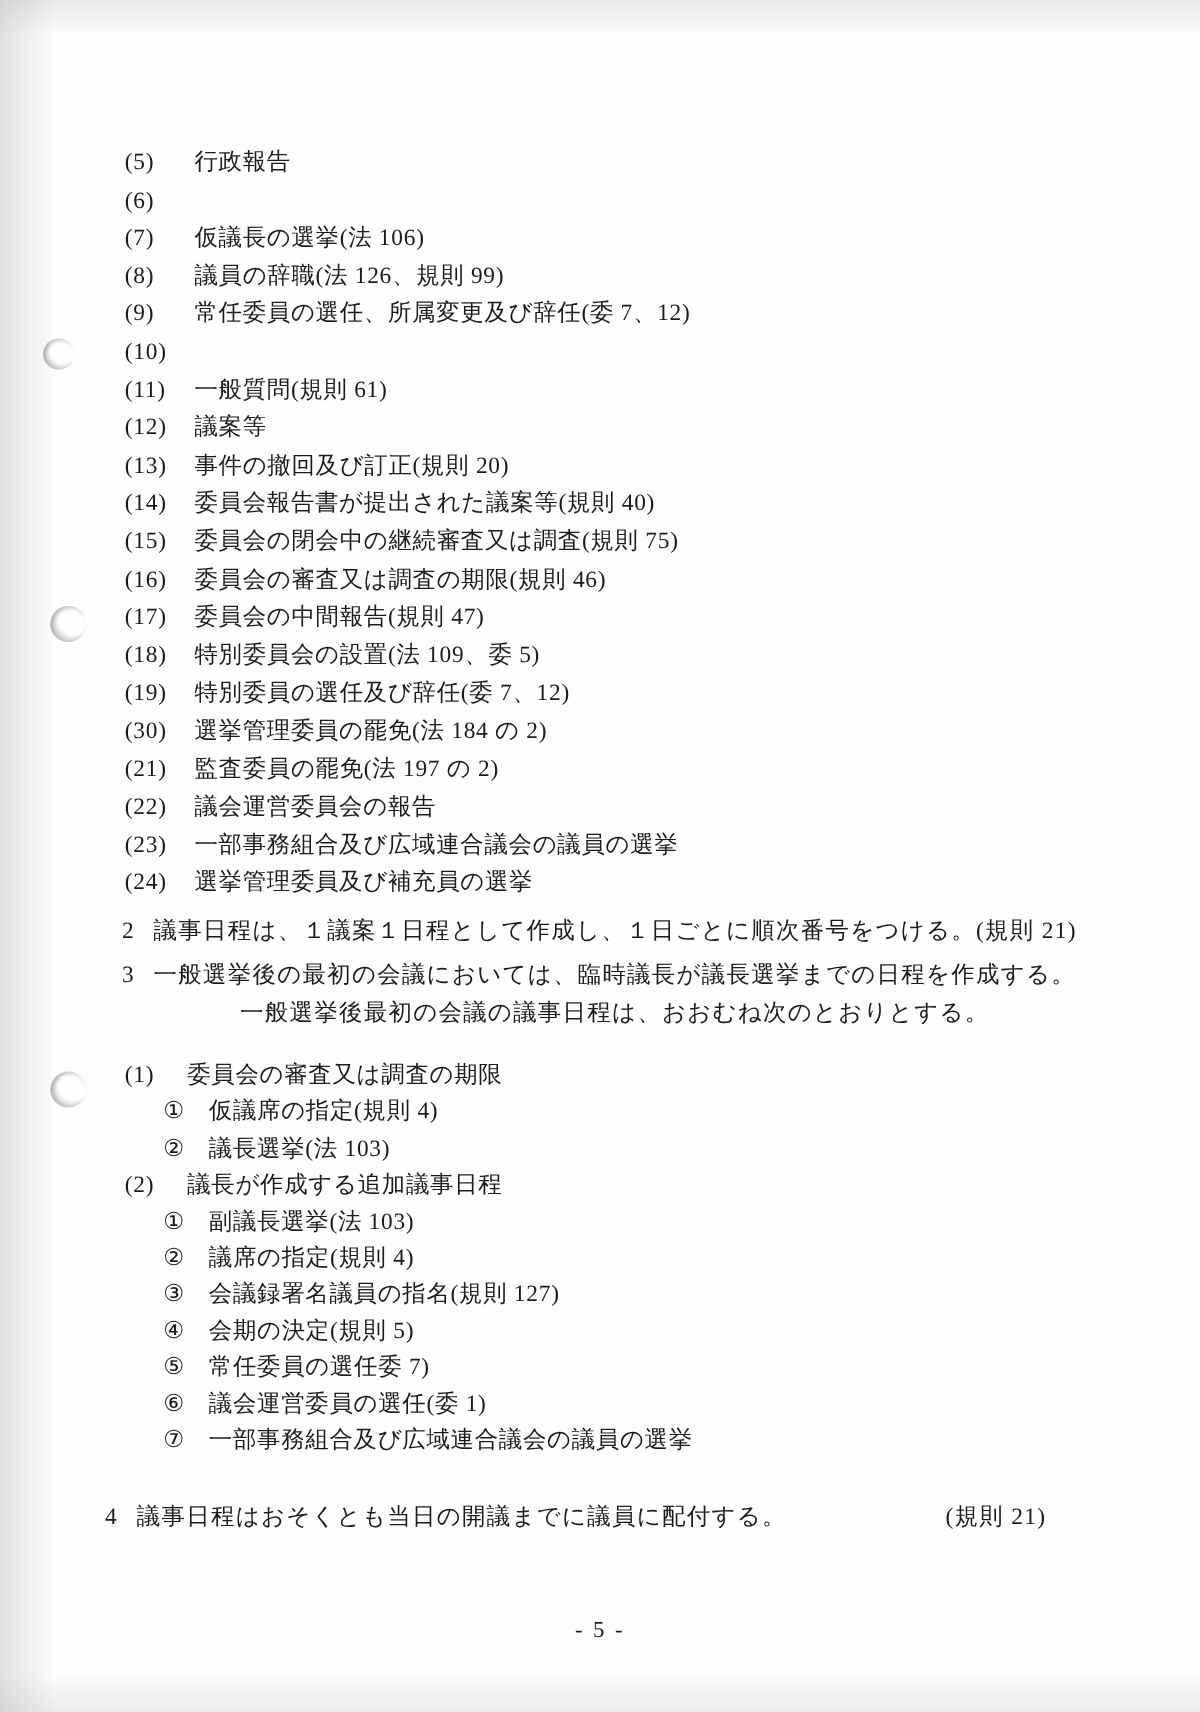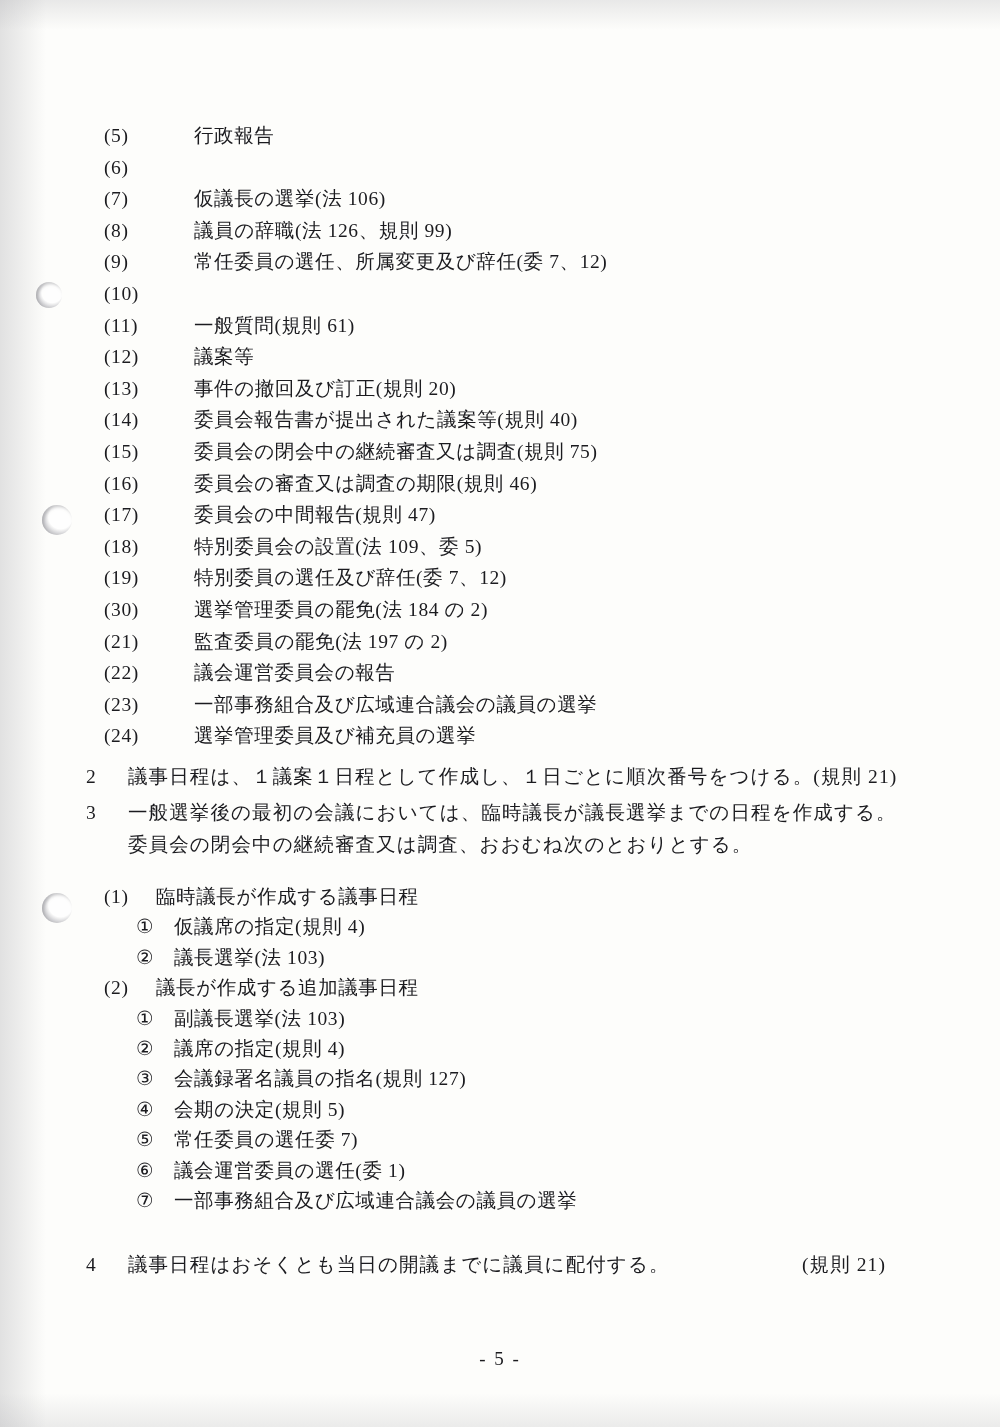--- a/index.html
+++ b/index.html
@@ -73,28 +73,29 @@
   }
   .item .marker {
     display: inline-block;
     width: 58px;
     flex: 0 0 58px;
     text-align: left;
   }
   .item .marker.wide {
     width: 58px;
   }
-  .item .txt { display: inline-block; margin-left: 32px; }
+  .item .txt { display: inline-block; }
 
   .para {
     position: absolute;
     font-size: 19.5px;
     line-height: 32px;
     letter-spacing: 1.1px;
     white-space: nowrap;
+    text-align: center;
   }
   .para .num {
     display: inline-block;
     width: 42px;
   }
 
   .p2blk { left: 86px; top: 761px; }
   .p3blk { left: 86px; top: 797px; }
   .p3line2 { margin-left: 42px; }
 
@@ -116,21 +117,21 @@
     display: inline-block;
     width: 52px;
     flex: 0 0 52px;
   }
   .sub-item.indent { padding-left: 32px; }
   .sub-item.indent .marker {
     width: 38px;
     flex: 0 0 38px;
   }
 
-  .p4blk { left: 86px; top: 1249px; width: 800px; }
+  .p4blk { left: 72px; top: 1249px; width: 800px; }
   .p4row {
     display: flex;
     justify-content: space-between;
     align-items: baseline;
     font-size: 19.5px;
     letter-spacing: 1.1px;
     white-space: nowrap;
     width: 800px;
   }
   .p4left .num { display: inline-block; width: 42px; }
@@ -239,27 +240,27 @@
           <span class="txt">選挙管理委員及び補充員の選挙</span>
         </div>
     </div>
 
     <div class="para p2blk">
       <span class="num">2</span><span>議事日程は、１議案１日程として作成し、１日ごとに順次番号をつける。(規則 21)</span>
     </div>
 
     <div class="para p3blk">
       <div><span class="num">3</span><span>一般選挙後の最初の会議においては、臨時議長が議長選挙までの日程を作成する。</span></div>
-      <div class="p3line2">委員会の閉会中の継続審査又は調査、おおむね次のとおりとする。</div>
+      <div class="p3line2">一般選挙後最初の会議の議事日程は、おおむね次のとおりとする。</div>
     </div>
 
     <div class="sub-block">
       <div class="sub-item">
           <span class="marker">(1)</span>
-          <span class="txt">臨時議長が作成する議事日程</span>
+          <span class="txt">委員会の審査又は調査の期限</span>
         </div>
       <div class="sub-item indent">
           <span class="marker">①</span>
           <span class="txt">仮議席の指定(規則 4)</span>
         </div>
       <div class="sub-item indent">
           <span class="marker">②</span>
           <span class="txt">議長選挙(法 103)</span>
         </div>
       <div class="sub-item">

